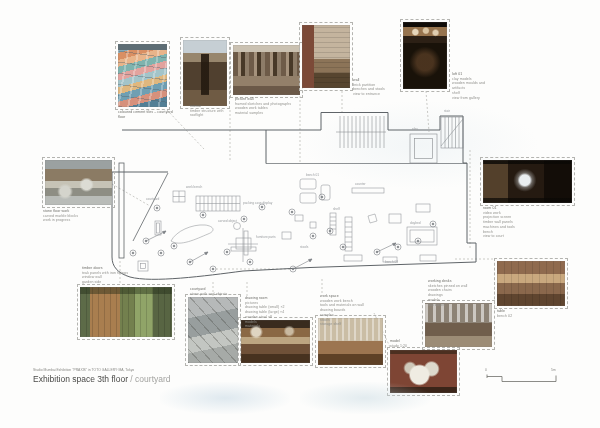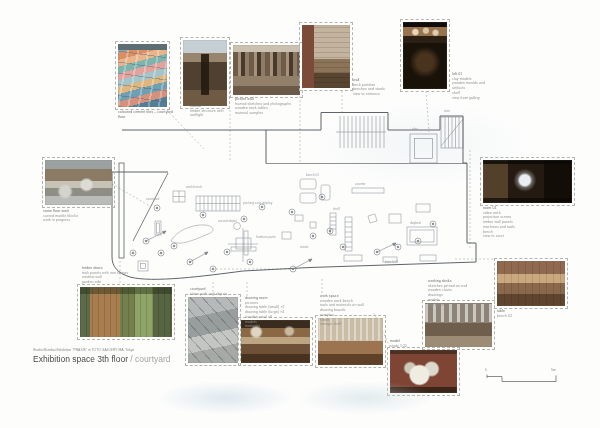--- a/index.html
+++ b/index.html
@@ -70,21 +70,21 @@
   .p14{background:
       repeating-linear-gradient(90deg,rgba(255,255,255,.4) 0 2px,rgba(255,255,255,0) 2px 6px) 0 0/100% 48% no-repeat,
       linear-gradient(180deg,#cabda5 0 48%,#9c7550 48% 76%,#5e4126 76% 100%);}
 
   
   .cap{position:absolute;font-size:3.5px;line-height:1.35;color:#8f8f8b;letter-spacing:.1px;}
   .cap div:first-child{color:#6b6b66;}
   .plan-label{position:absolute;font-size:3.2px;line-height:1.2;color:#9a9da0;white-space:nowrap;}
 
   
-  #footer{position:absolute;left:33px;top:348px;}
+  #footer{position:absolute;left:33px;top:368px;}
   #subtitle{font-size:3.4px;color:#8a8a86;margin-bottom:1.5px;}
   #title{font-size:8.5px;color:#4a4a48;}
   #title .muted{color:#a3a3a0;}
 
   
   .scale-label{position:absolute;font-size:3.4px;color:#8a8a86;}
 </style>
 </head>
 <body>
 

